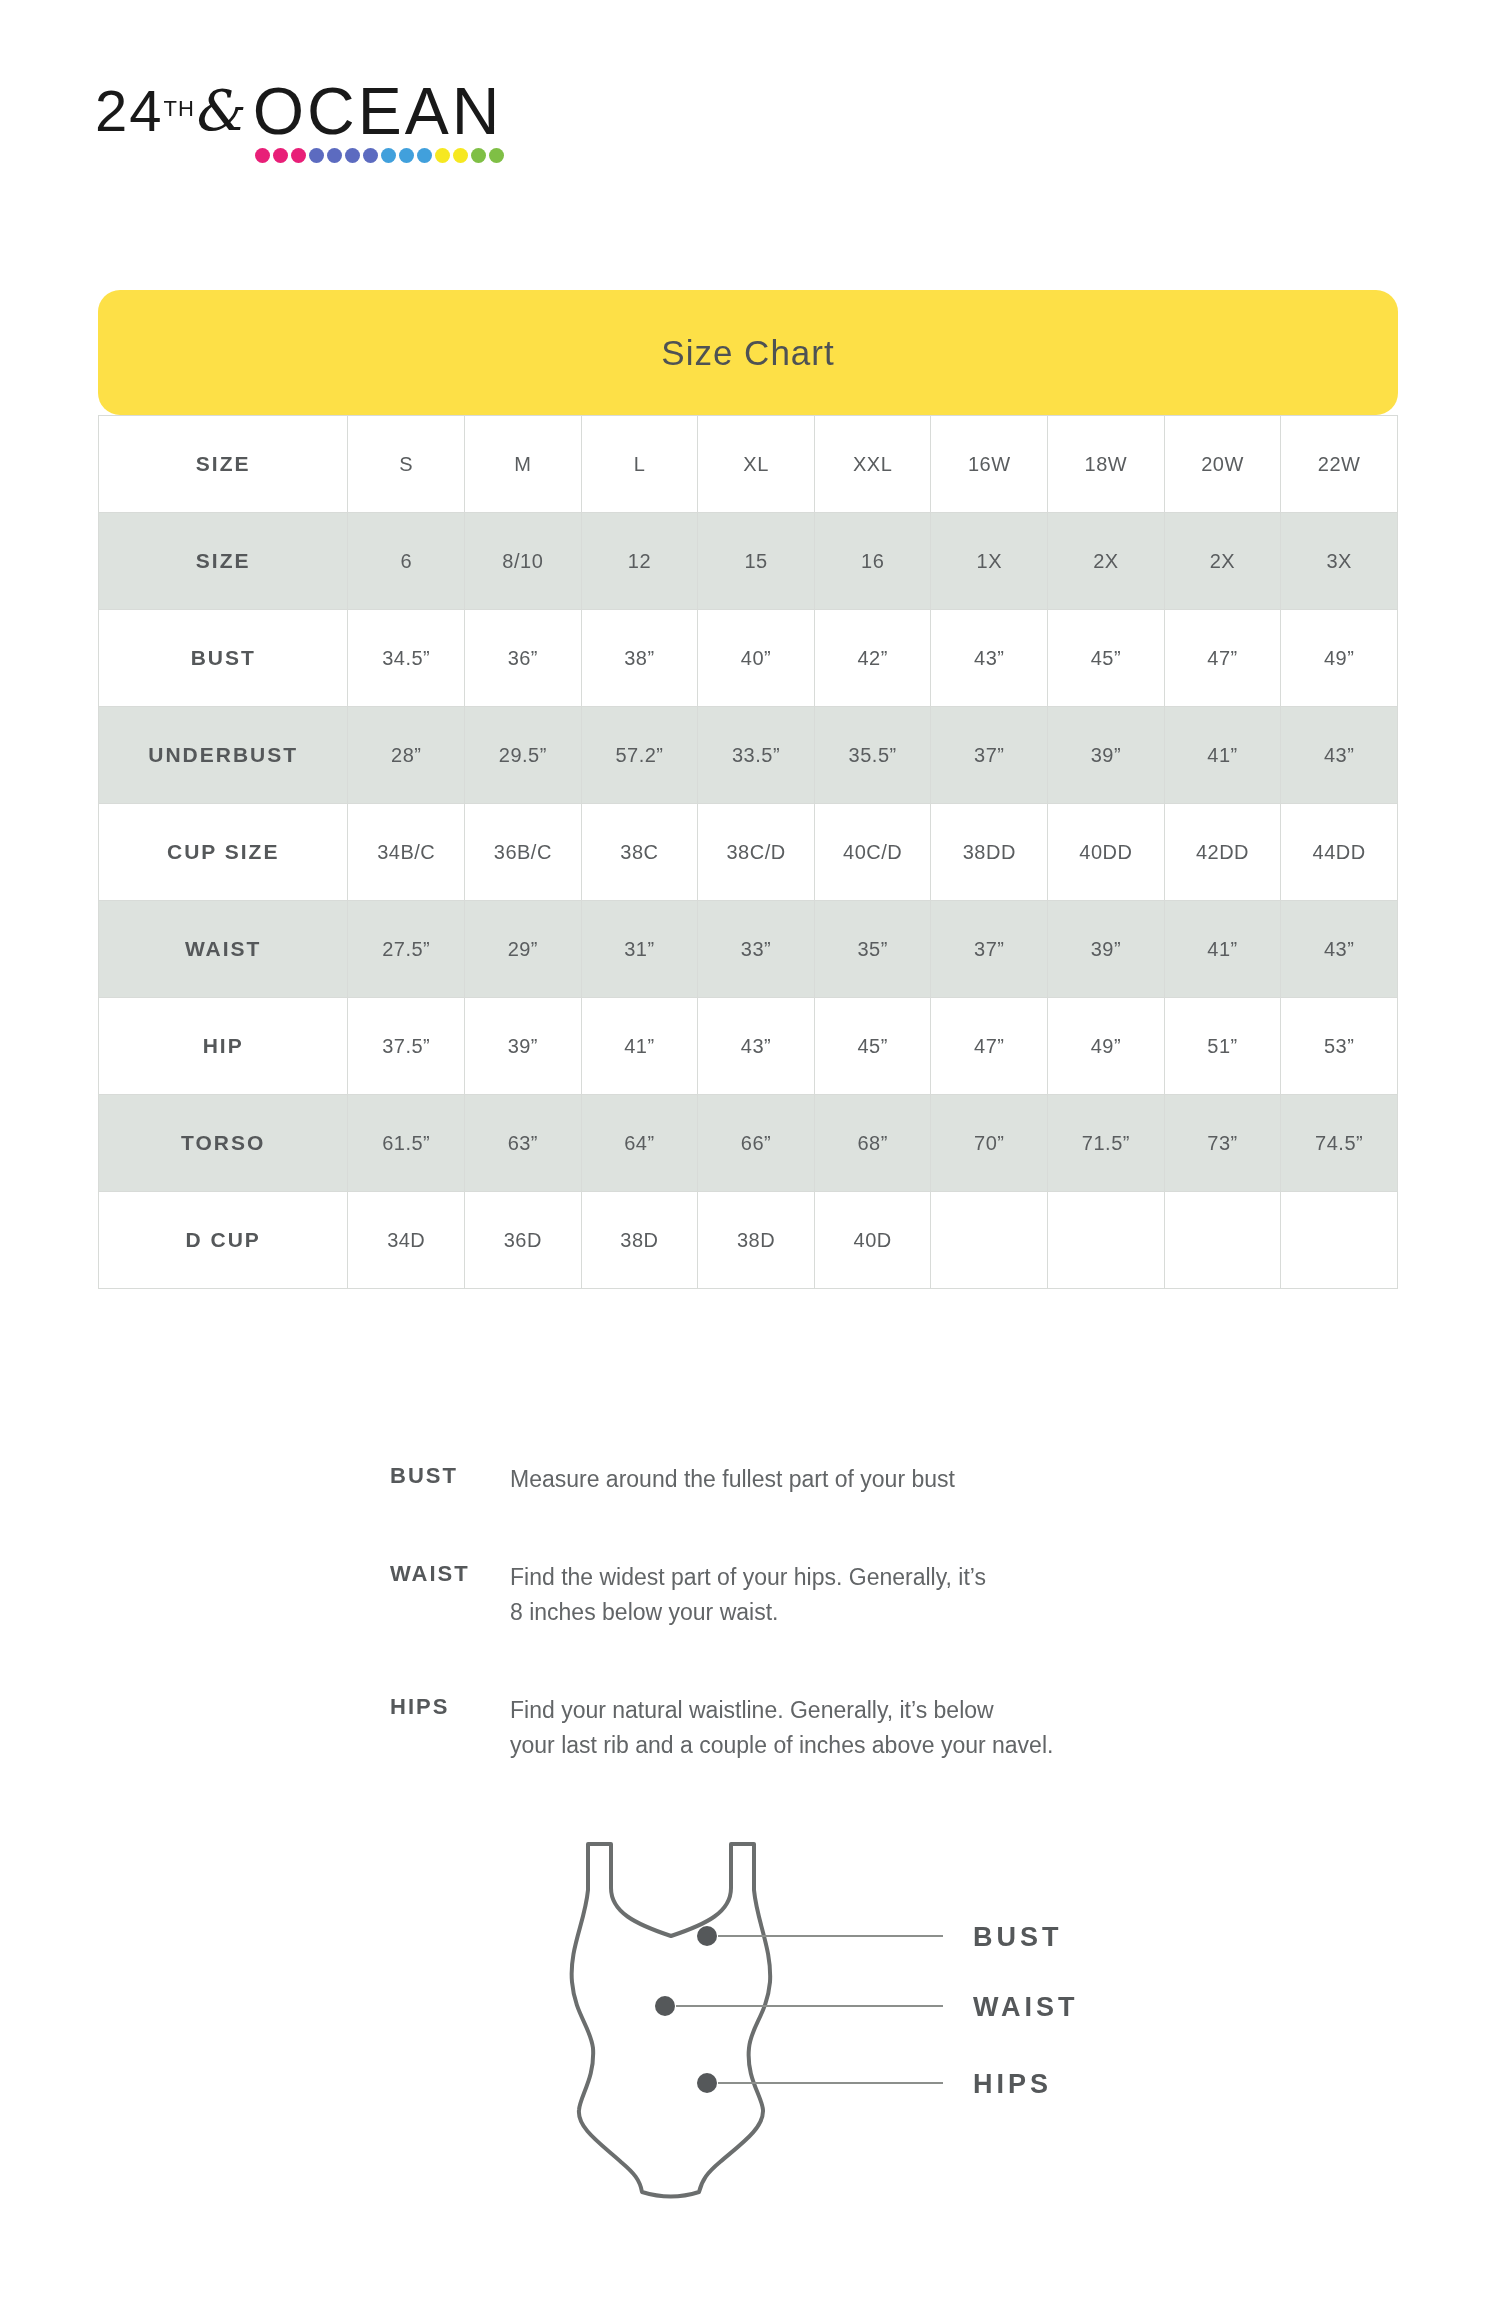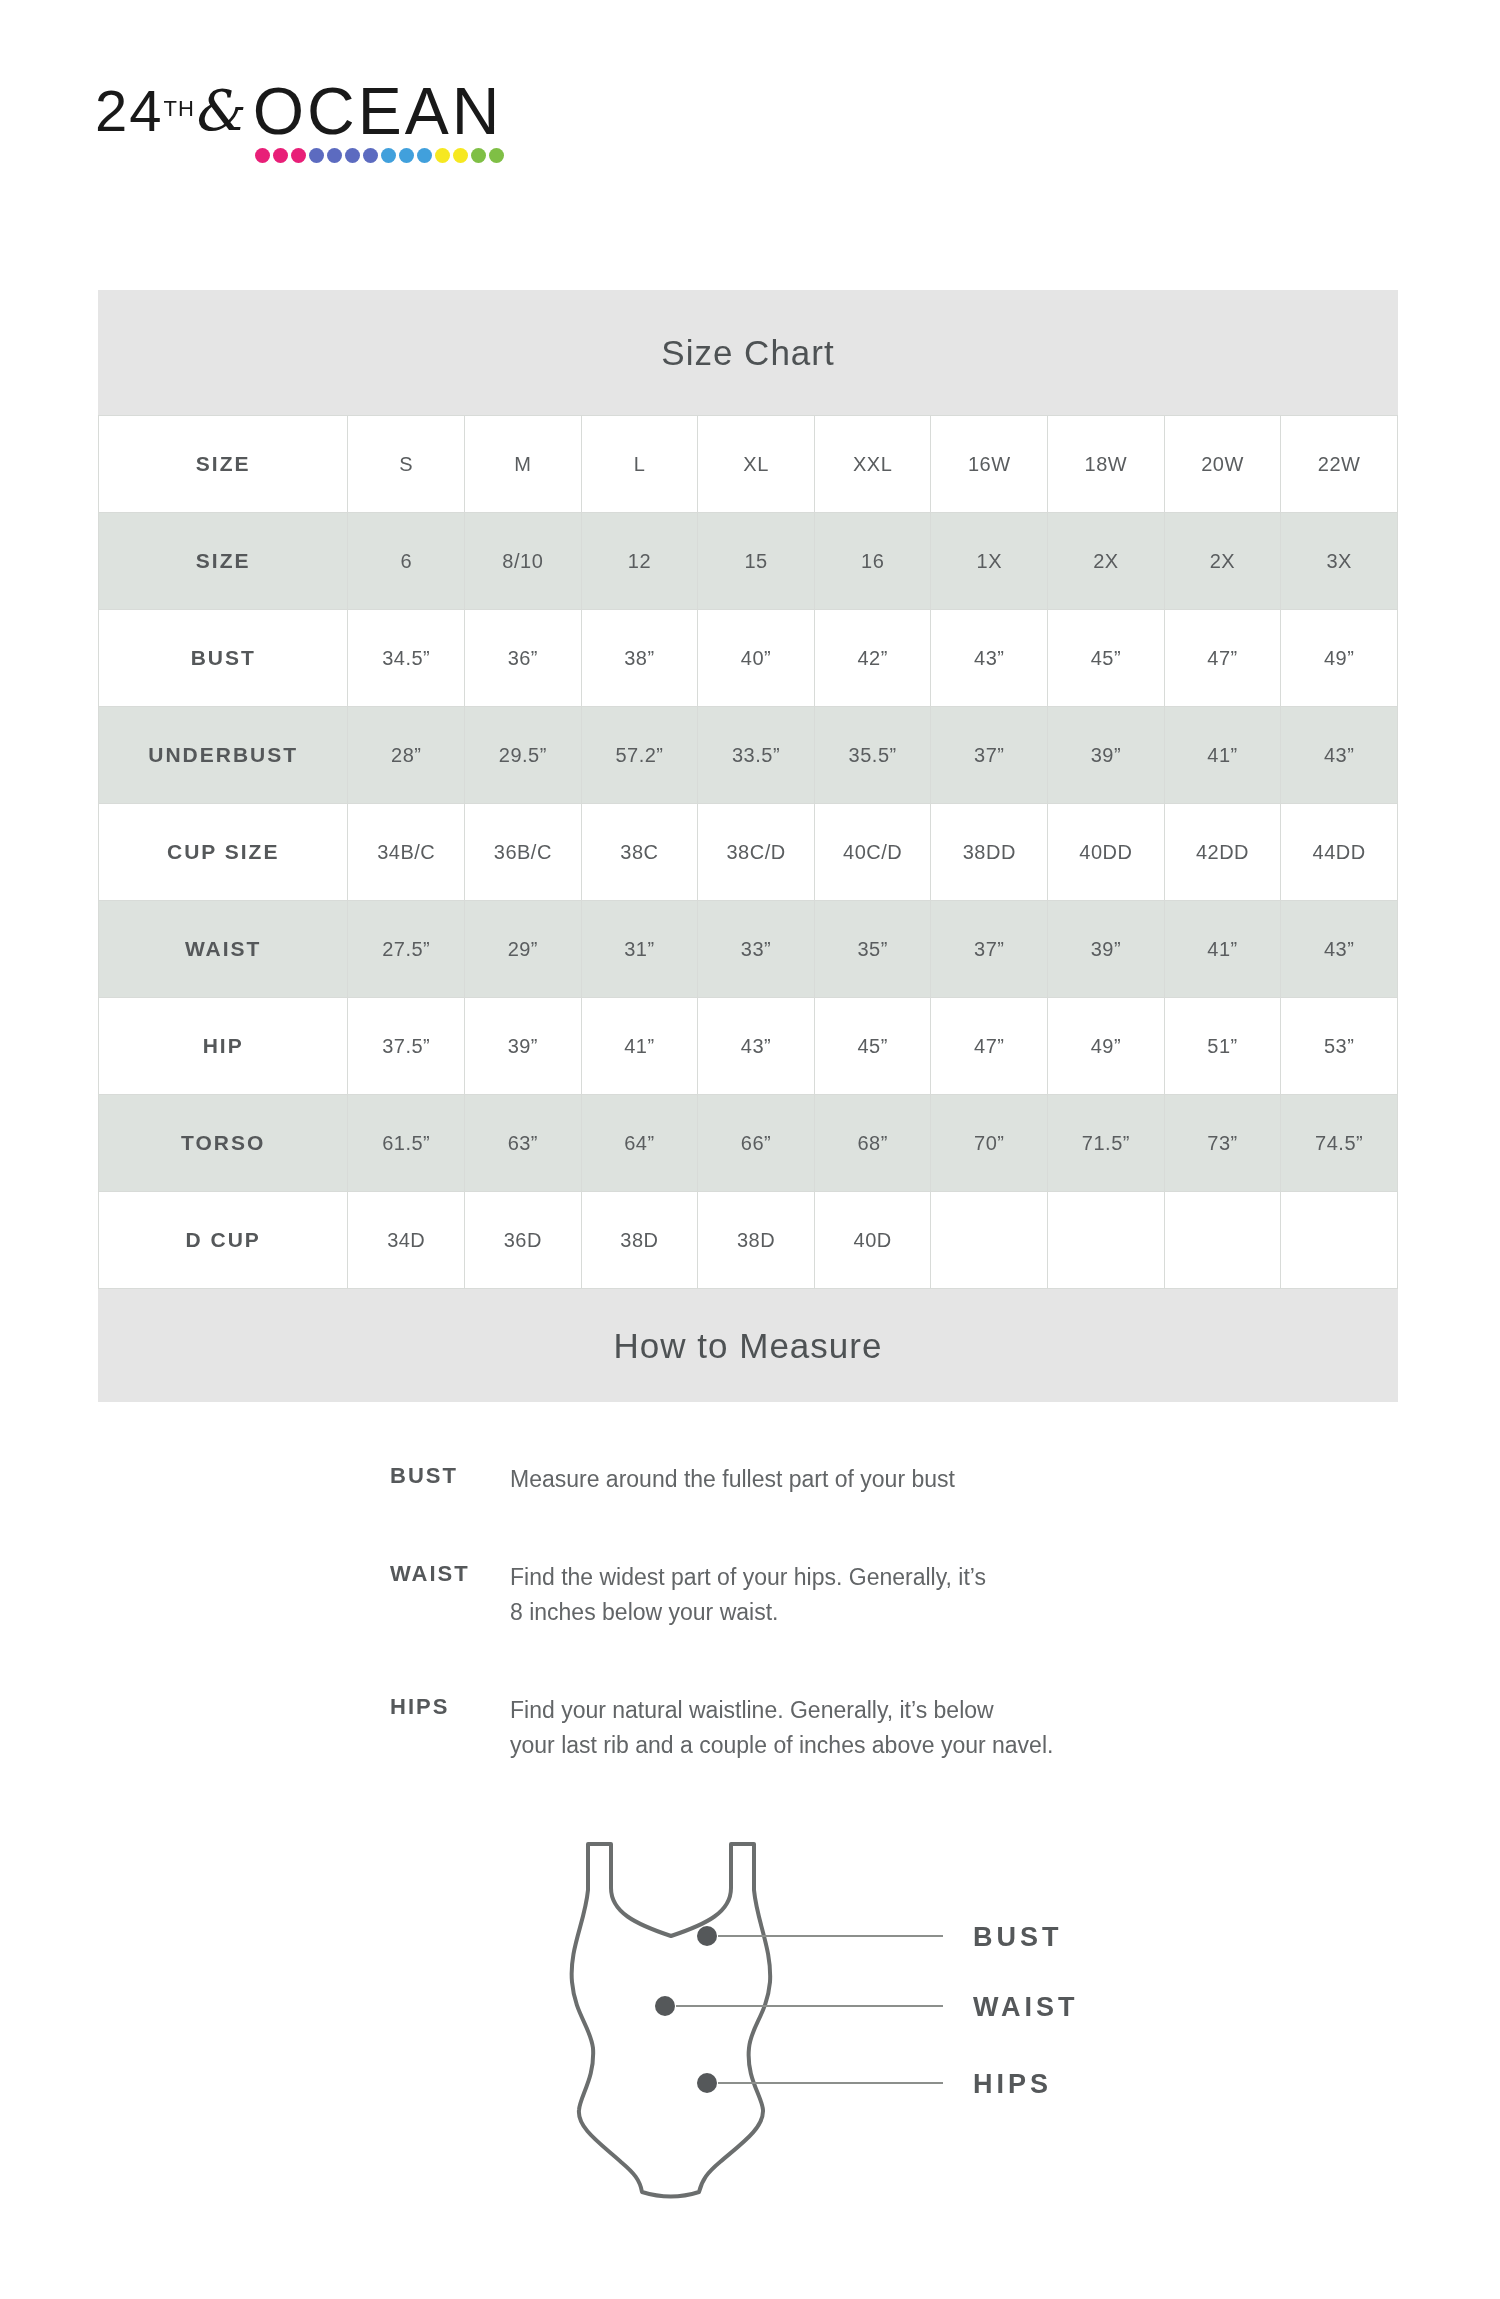--- a/index.html
+++ b/index.html
@@ -15,22 +15,22 @@
   .logo-line{display:flex;align-items:flex-start;color:#191919;}
   .logo-num{font-size:58px;line-height:58px;letter-spacing:2px;}
   .logo-sup{font-size:22px;line-height:22px;margin-top:16px;letter-spacing:1px;}
   .logo-amp{font-family:"DejaVu Serif", serif;font-style:italic;font-size:56px;line-height:58px;margin:0 6px 0 2px;}
   .logo-word{font-size:66px;line-height:58px;letter-spacing:3px;}
   .logo-dots{display:flex;gap:3px;margin-top:8px;margin-left:160px;}
   .dot{width:15px;height:15px;border-radius:50%;display:inline-block;}
   
   .chart{position:absolute;left:98px;top:290px;width:1300px;}
   .banner{
-    background:#e5e5e5;display:flex;align-items:center;justify-content:center;
-    color:#4e5254;letter-spacing:1px;
+    background:#fde047;display:flex;align-items:center;justify-content:center;
+    color:#4e5254;letter-spacing:1px;border-radius:22px;
   }
   .banner.top{height:125px;font-size:35px;}
   .banner.bottom{height:113px;font-size:35px;}
   table.size-table{width:100%;border-collapse:collapse;table-layout:fixed;}
   .size-table td{
     height:94px;border:1px solid #d8dbd8;
     text-align:center;vertical-align:middle;
     font-size:20px;color:#5a5d5f;letter-spacing:0.5px;
   }
   .size-table tr:nth-child(even){background:#dde2de;}
@@ -191,21 +191,20 @@
           <td>38D</td>
           <td>38D</td>
           <td>40D</td>
           <td></td>
           <td></td>
           <td></td>
           <td></td>
         </tr>
       </tbody>
   </table>
-  <div class="banner bottom">How to Measure</div>
 </div>
 
 <div class="measure-list">
     <div class="measure-item">
       <div class="measure-label">BUST</div>
       <div class="measure-desc">
         <div>Measure around the fullest part of your bust</div>
       </div>
     </div>
     <div class="measure-item">

